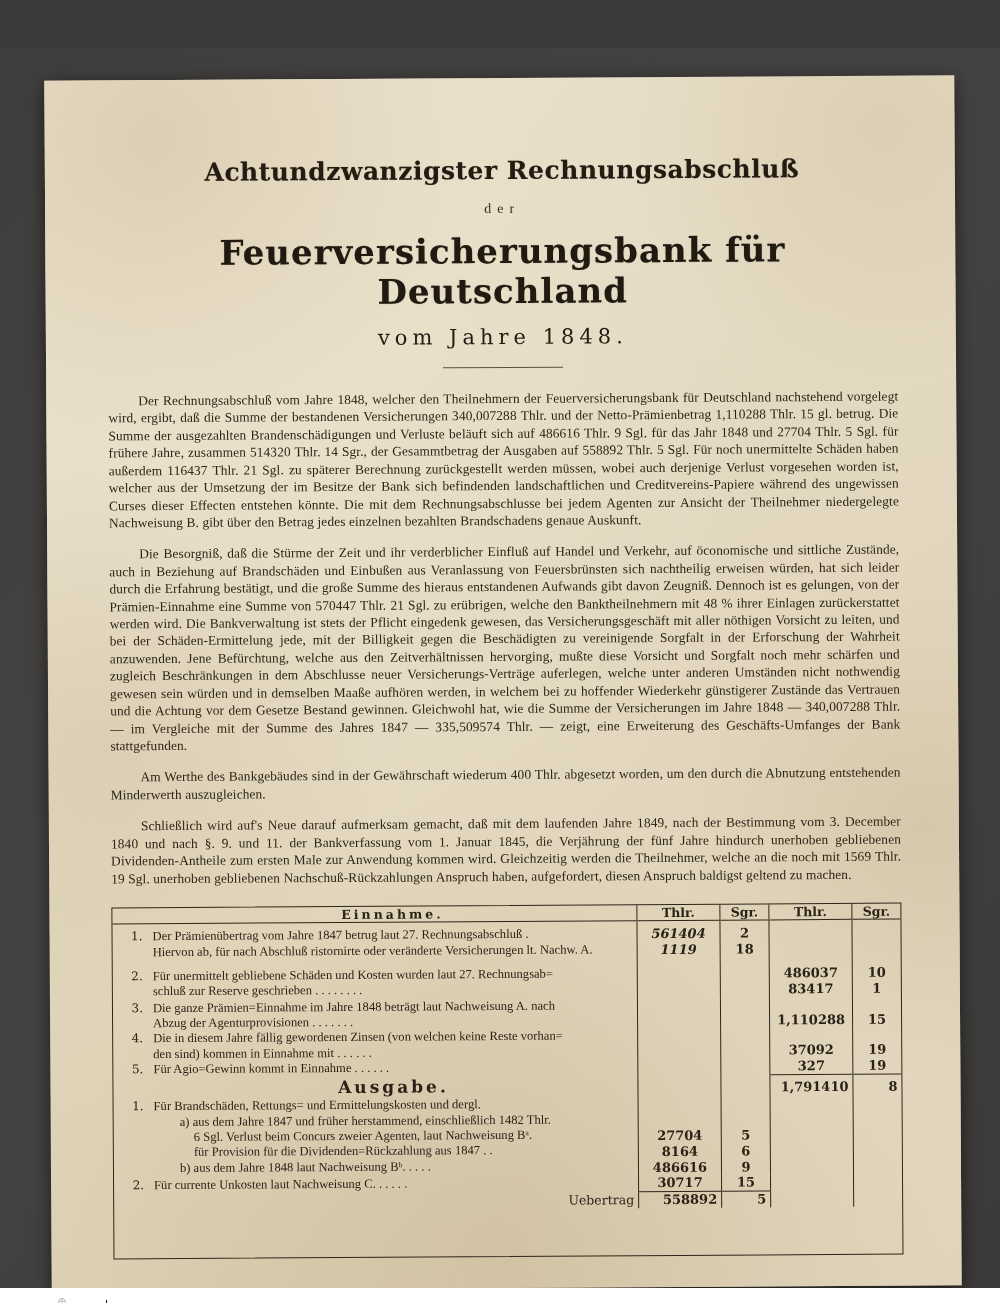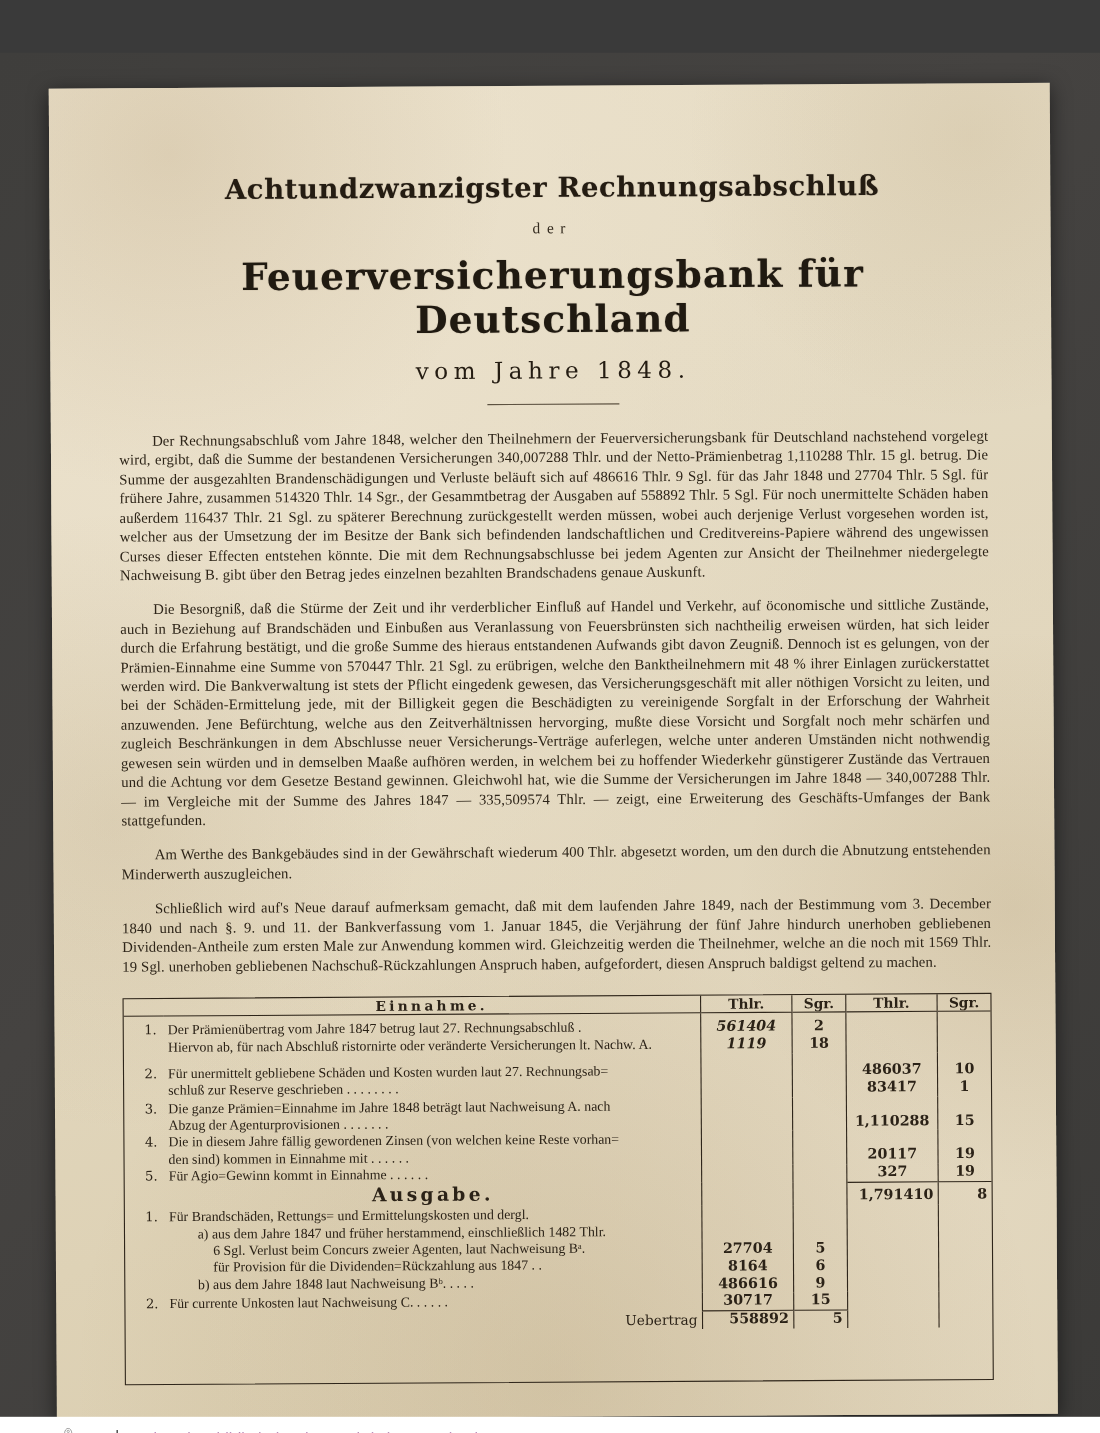--- a/index.html
+++ b/index.html
@@ -288,21 +288,21 @@
           </tr>
 
           <tr>
             <td class="col-no">4.</td>
             <td>
               <div>Die in diesem Jahre fällig gewordenen Zinsen (von welchen keine Reste vorhan=</div>
               <div>den sind) kommen in Einnahme mit   .    .    .    .    .    .</div>
             </td>
             <td class="col-num vline"></td>
             <td class="col-sgr vline"></td>
-            <td class="col-num vline" style="vertical-align:bottom;">20117</td>
+            <td class="col-num vline" style="vertical-align:bottom;">37092</td>
             <td class="col-sgr vline" style="vertical-align:bottom;">19</td>
           </tr>
 
           <tr>
             <td class="col-no">5.</td>
             <td>
               <div>Für Agio=Gewinn kommt in Einnahme   .    .    .    .    .    .</div>
             </td>
             <td class="col-num vline"></td>
             <td class="col-sgr vline"></td>

